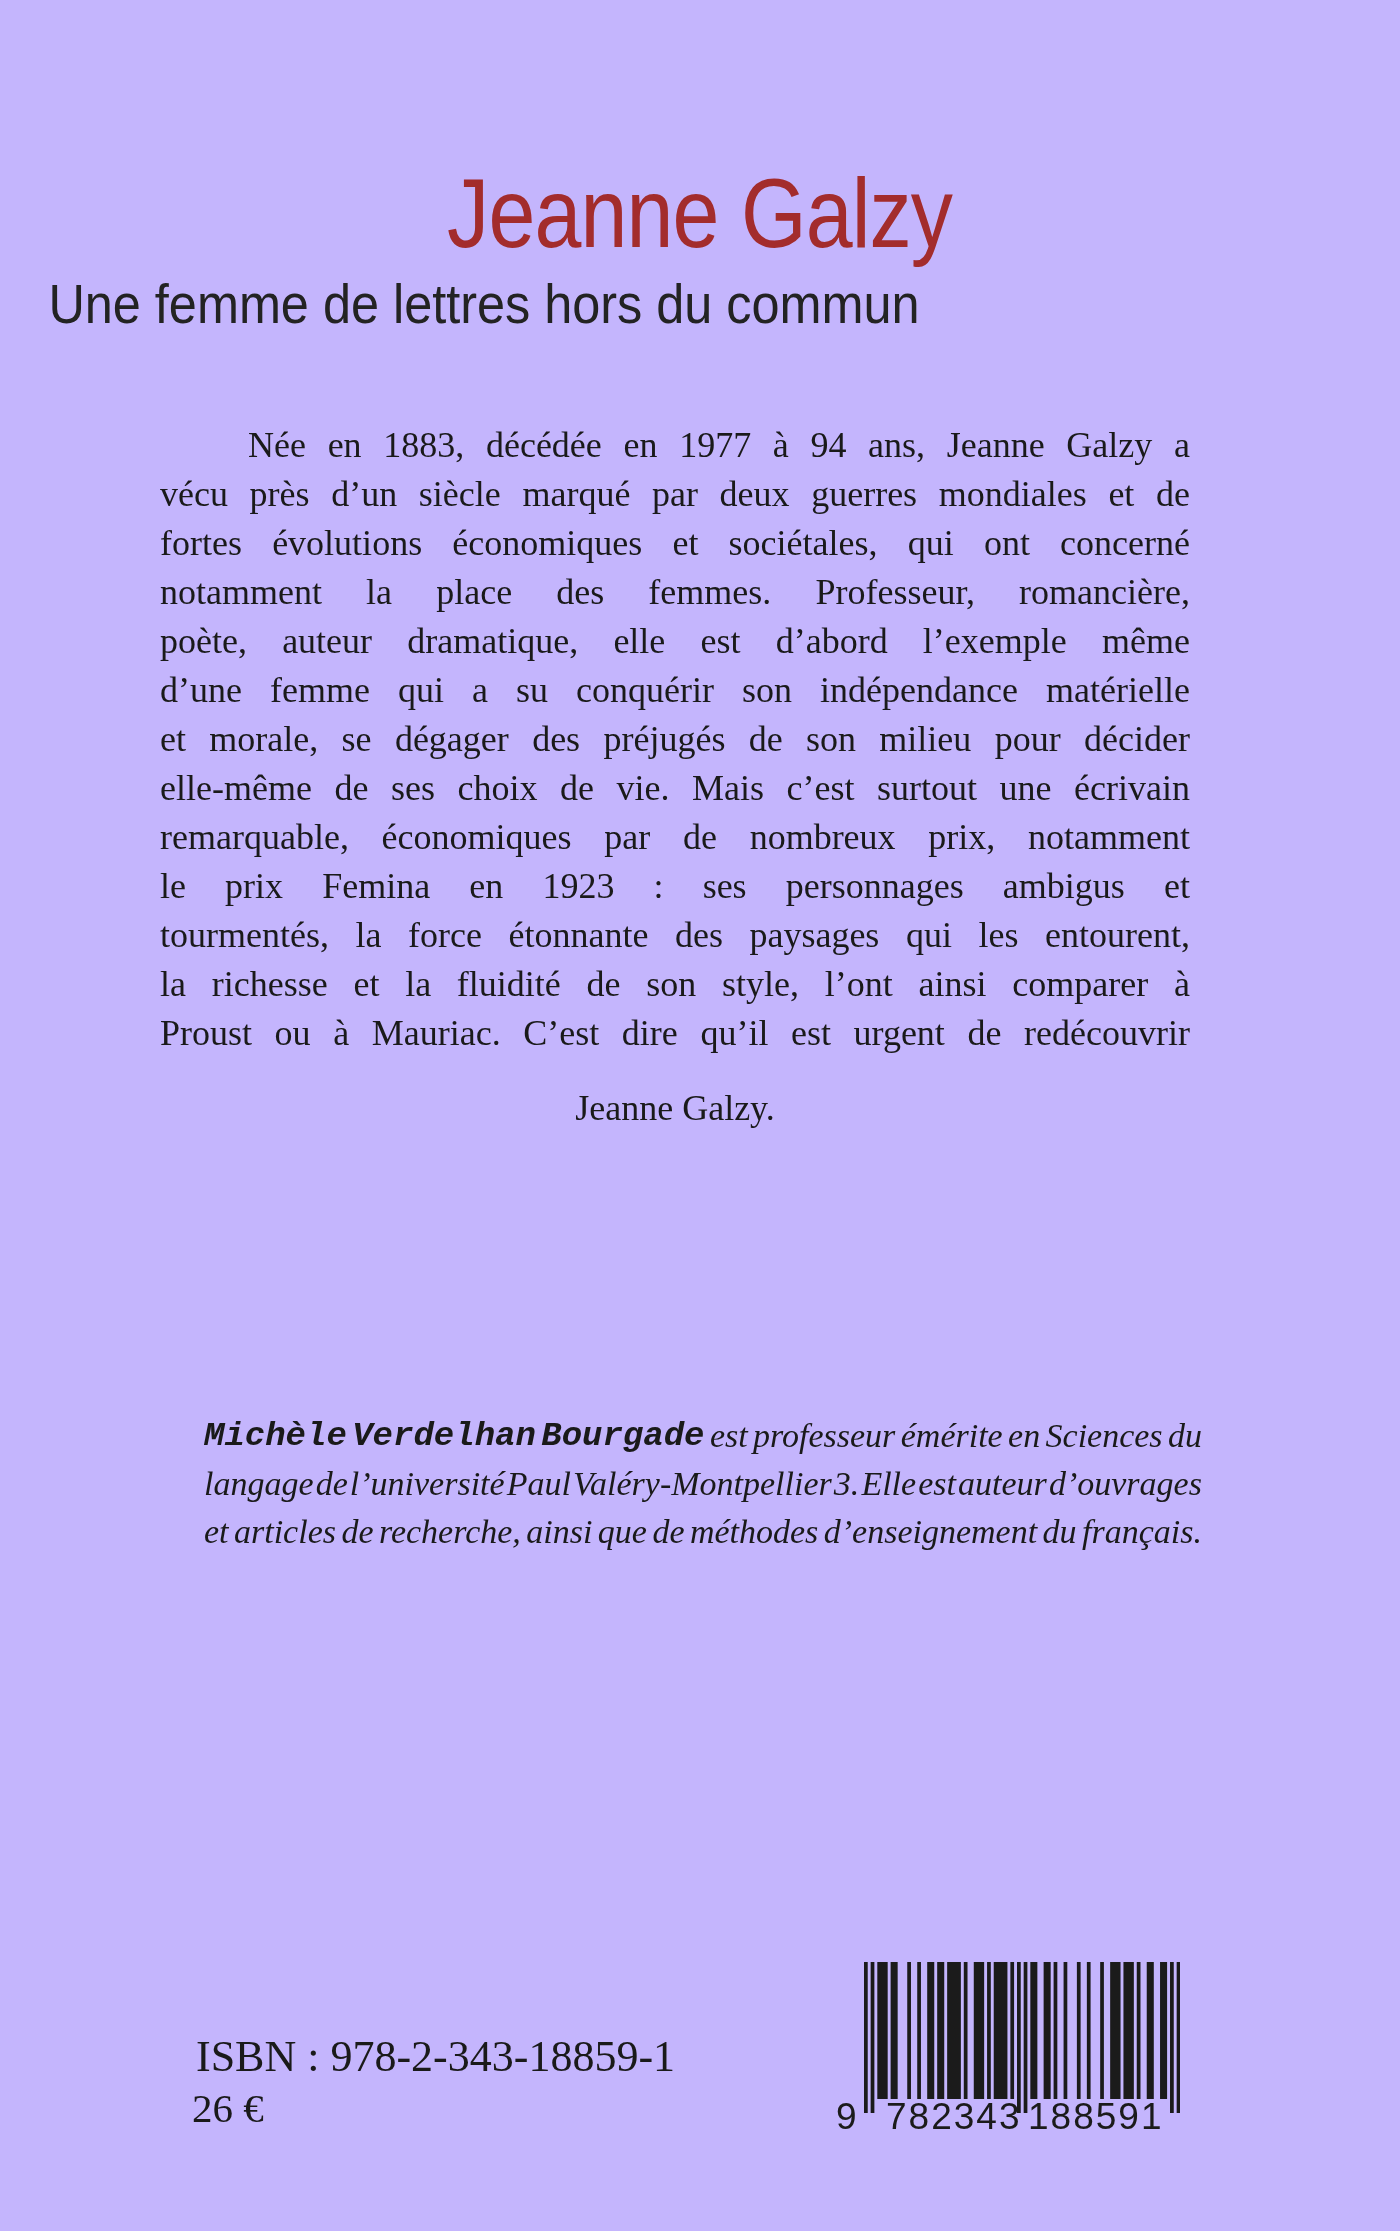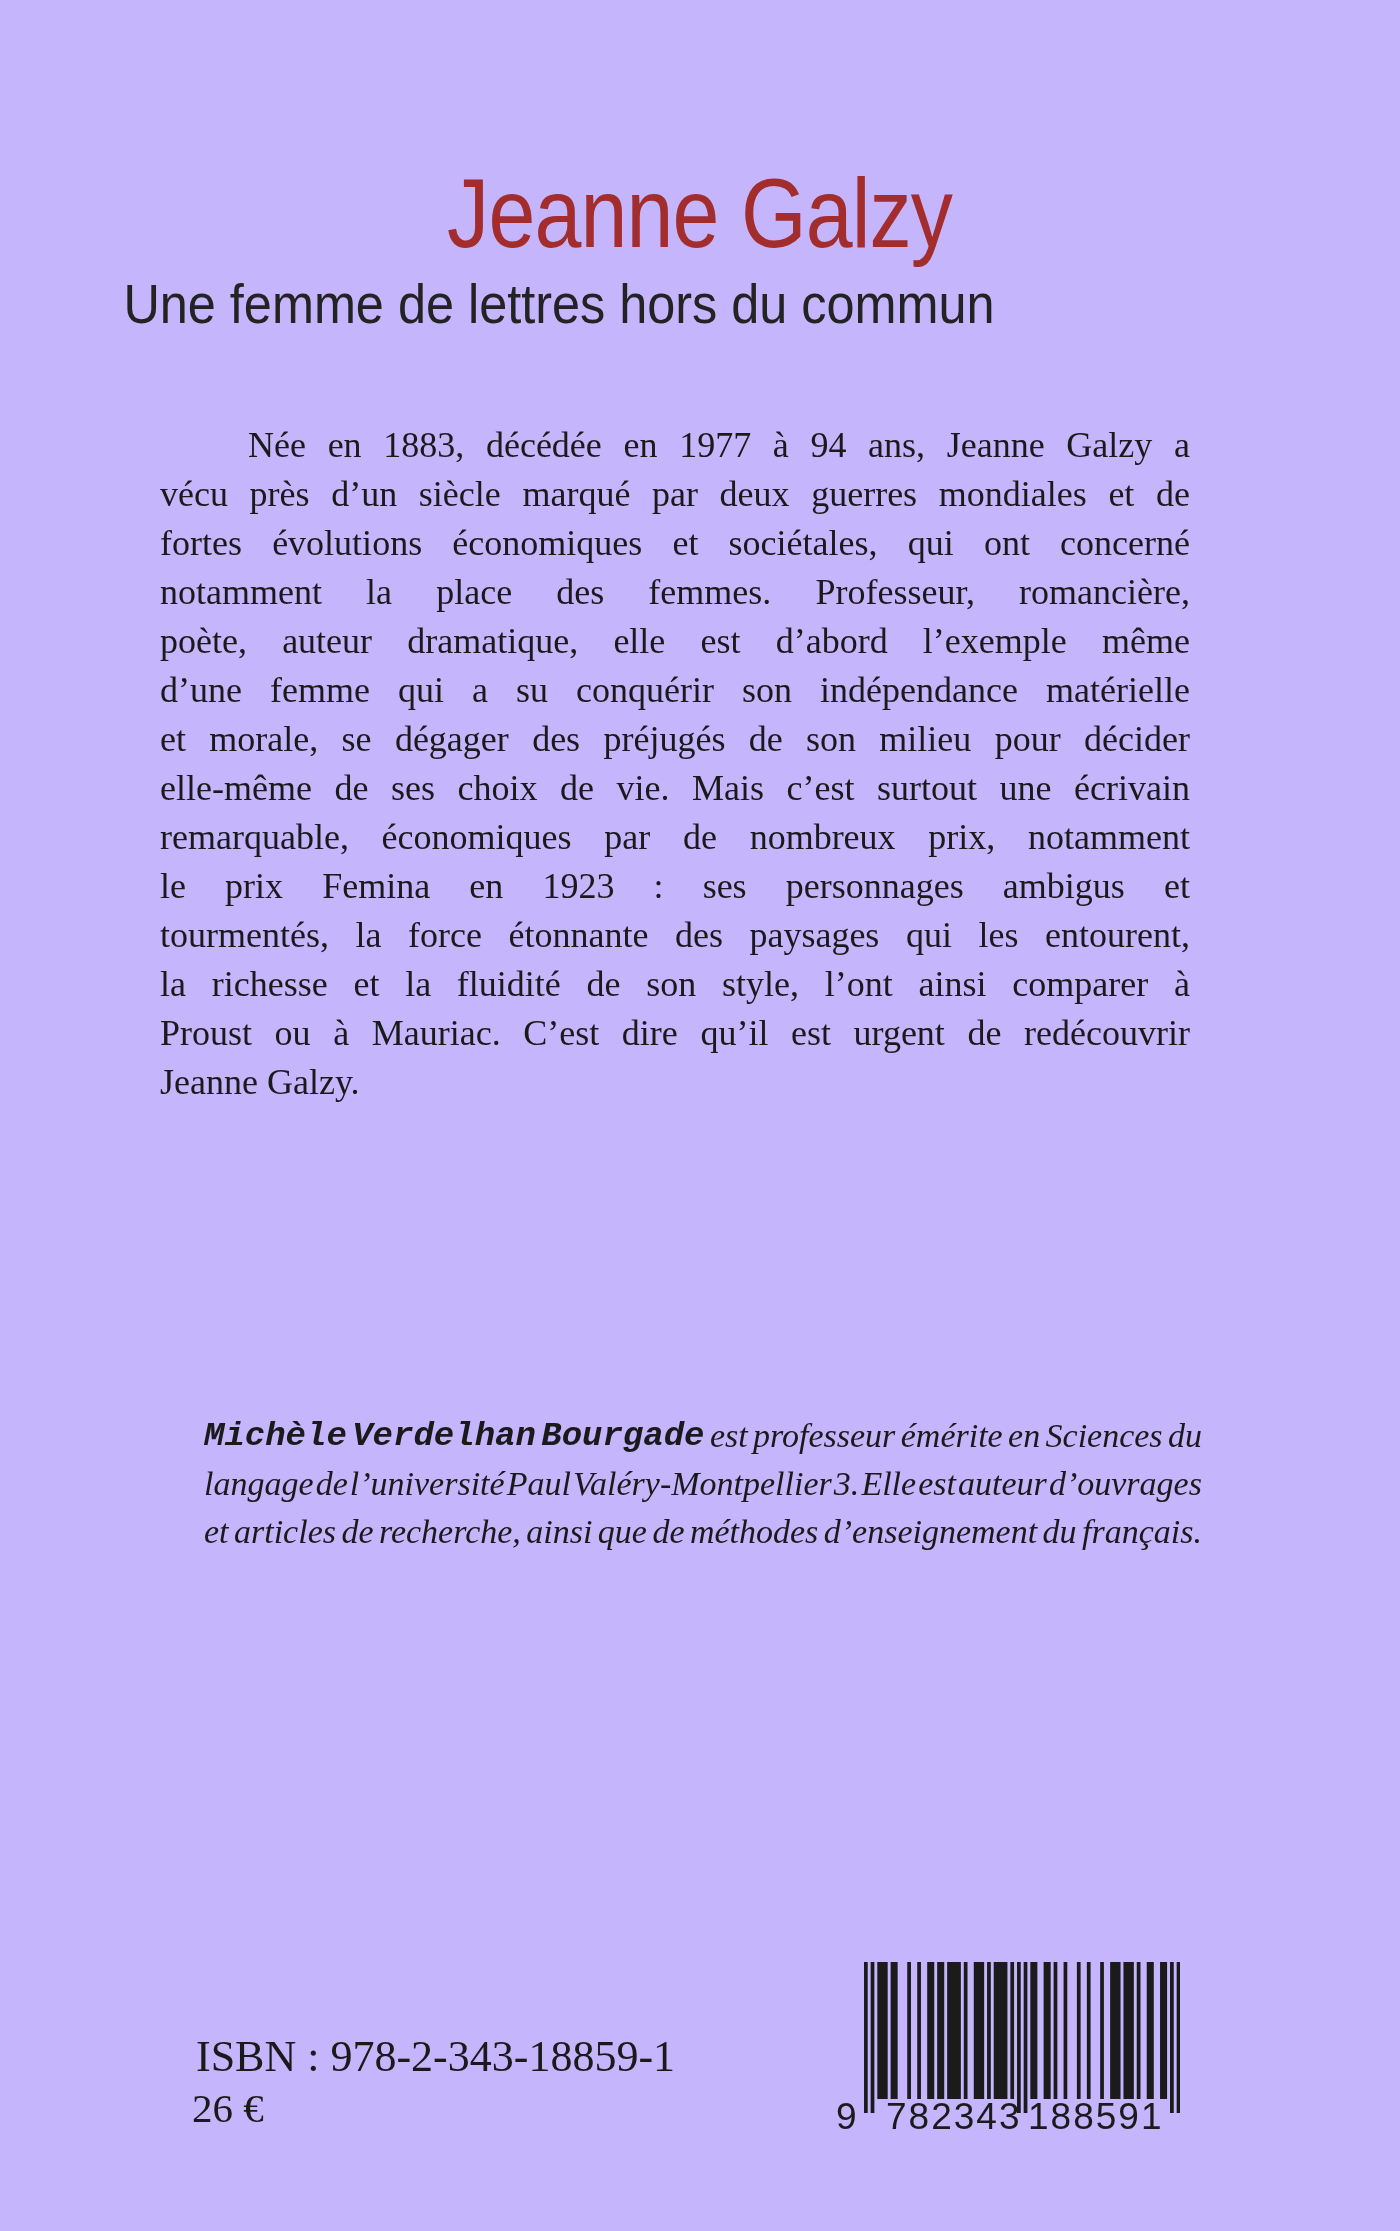--- a/index.html
+++ b/index.html
@@ -19,21 +19,20 @@
     font-family:"Liberation Sans", sans-serif;
     font-weight:300;
     font-size:98px;
     line-height:110px;
     letter-spacing:-1px;
   }
   .title .squeeze{display:inline-block; transform:scaleX(0.86); transform-origin:50% 50%;}
   .subtitle{
     position:absolute;
     top:272px; left:0; width:1118px;
-    text-align:center;
     font-family:"Liberation Sans", sans-serif;
     font-weight:300;
     font-size:56px;
     line-height:64px;
     color:#232323;
   }
   .subtitle .squeeze{display:inline-block; transform:scaleX(0.9); transform-origin:50% 50%;}
   .synopsis{
     position:absolute;
     top:421px; left:160px; width:1030px;
@@ -41,21 +40,21 @@
   }
   .jline{
     display:flex;
     justify-content:space-between;
     height:49px;
     line-height:49px;
     overflow:visible;
   }
   .jline span{display:inline-block; white-space:pre;}
   .indent{padding-left:88px;}
-  .lastline{display:block; text-align:left;}
+  .lastline{display:block; text-align:center;margin-top:26px;}
   .bio{
     position:absolute;
     top:1412px; left:204px; width:998px;
     font-size:34px;
     font-style:italic;
   }
   .bio .jline{height:48px; line-height:48px;}
   .b{font-weight:bold;font-family:Liberation Mono, monospace;}
   .isbn{
     position:absolute;

